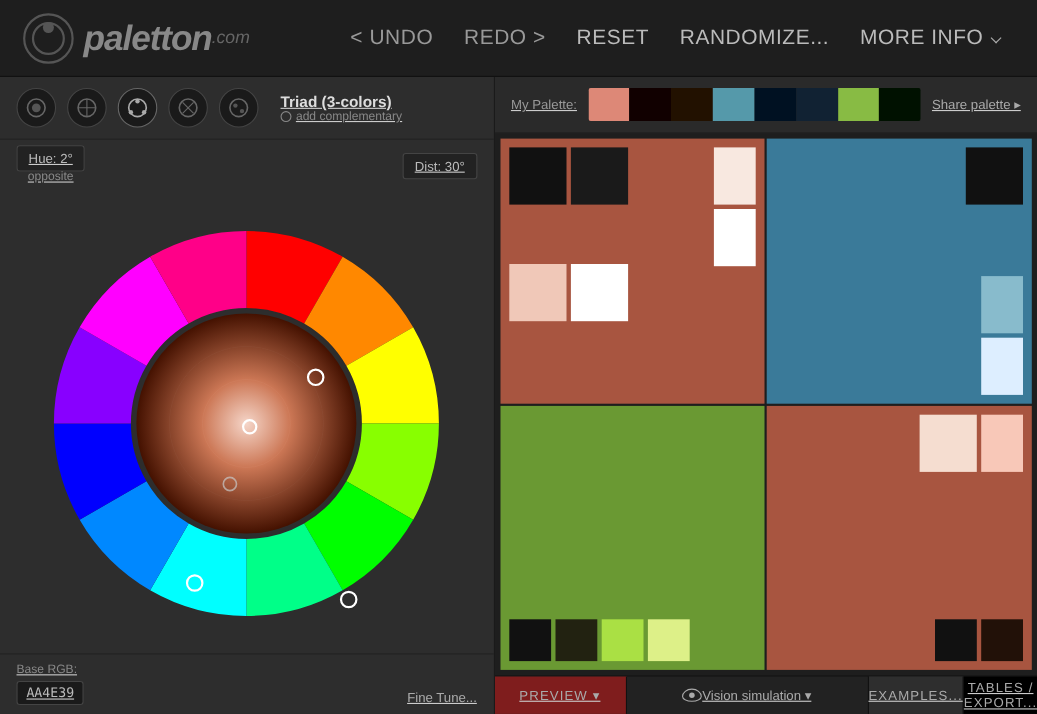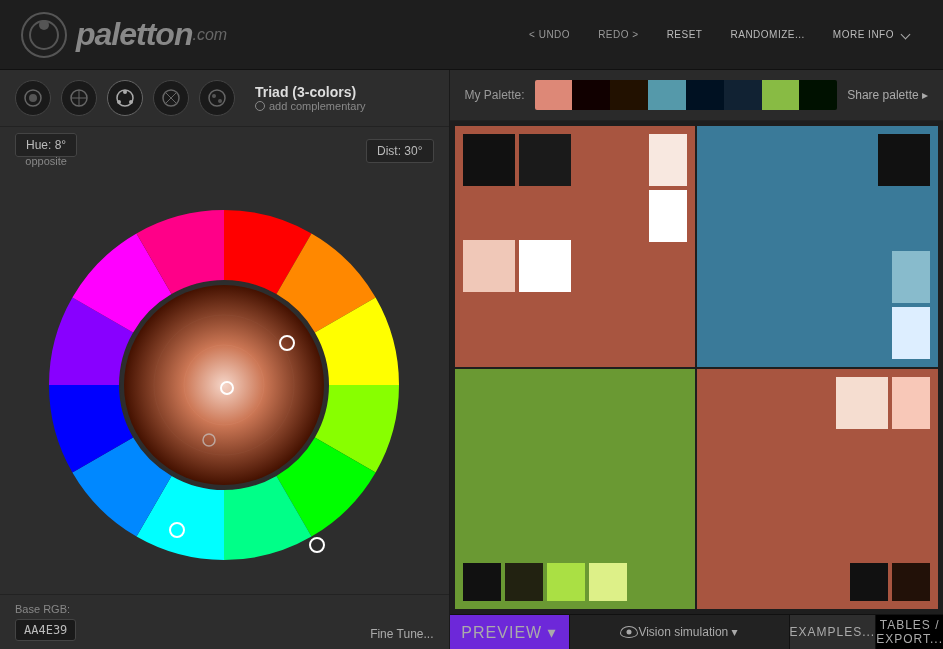--- a/index.html
+++ b/index.html
@@ -28,38 +28,39 @@
     }
     #logo-icon {
       width: 48px;
       height: 48px;
       margin-right: 8px;
     }
     .topbar-btn {
       background: none;
       border: none;
       color: #bbb;
-      font-size: 10px;
+      font-size: 19px;
       cursor: pointer;
       padding: 8px 14px;
       letter-spacing: 0.5px;
       text-transform: uppercase;
     }
     .topbar-btn.undo { color: #999; }
     .topbar-btn.redo { color: #999; }
     .topbar-btn.more-info {
       display: flex;
       align-items: center;
       gap: 4px;
     }
 
     
     #main {
       display: flex;
       height: calc(649px - 70px);
+      text-decoration: underline;
     }
 
     
     #left-panel {
       width: 480px;
       background: #2d2d2d;
       display: flex;
       flex-direction: column;
       border-right: 1px solid #1a1a1a;
     }
@@ -362,21 +363,21 @@
         <div id="scheme-title">Triad (3-colors)</div>
         <div id="scheme-subtitle">
           <span id="scheme-subtitle-circle"></span>
           <span>add complementary</span>
         </div>
       </div>
     </div>
 
     <div id="controls-row">
       <div>
-        <span class="control-badge">Hue: 8°</span>
+        <span class="control-badge">Hue: 2°</span>
         <div style="font-size:11px;color:#888;padding-top:2px;text-align:center;">opposite</div>
       </div>
       <span class="control-badge">Dist: 30°</span>
     </div>
 
     <div id="wheel-container">
       <div id="color-wheel">
         <svg id="wheel-svg" viewBox="0 0 380 380">
           <defs>
             <radialGradient id="rg" cx="50%" cy="50%" r="50%">
@@ -494,21 +495,21 @@
         <div style="width:52px;height:52px;background:#f5ddd0;position:absolute;top:8px;right:50px;"></div>
         <div style="width:38px;height:52px;background:#f8c8b8;position:absolute;top:8px;right:8px;"></div>
         <div style="position:absolute;bottom:8px;right:8px;display:flex;gap:4px;">
           <div style="width:38px;height:38px;background:#111111;"></div>
           <div style="width:38px;height:38px;background:#221108;"></div>
         </div>
       </div>
     </div>
 
     <div id="right-footer" style="display:flex;height:35px;border-top:1px solid #111;background:#222;">
-      <button id="preview-btn" style="flex:0 0 120px;background:#6d28d9;border:none;color:#aaa;font-size:16px;cursor:pointer;letter-spacing:1px;border-right:1px solid #111;">PREVIEW ▾</button>
+      <button id="preview-btn" style="flex:0 0 120px;background:#7f1d1d;border:none;color:#aaa;font-size:12px;cursor:pointer;letter-spacing:1px;border-right:1px solid #111;">PREVIEW ▾</button>
 
       <div id="vision-sim" style="flex:0 0 220px;display:flex;align-items:center;gap:0;justify-content:center;border-right:1px solid #111;font-size:12px;color:#aaa;cursor:pointer;">
         <span style="display:inline-block;width:18px;height:12px;border:1.5px solid #aaa;border-radius:50% 50% 50% 50% / 60% 60% 40% 40%;position:relative;">
           <span style="display:block;width:5px;height:5px;border-radius:50%;background:#aaa;position:absolute;top:50%;left:50%;transform:translate(-50%,-50%);"></span>
         </span>
         <span>Vision simulation ▾</span>
       </div>
 
       <button style="flex:1;background:#2e2e2e;border:none;color:#aaa;font-size:12px;cursor:pointer;letter-spacing:1px;border-right:1px solid #111;">EXAMPLES...</button>
 

